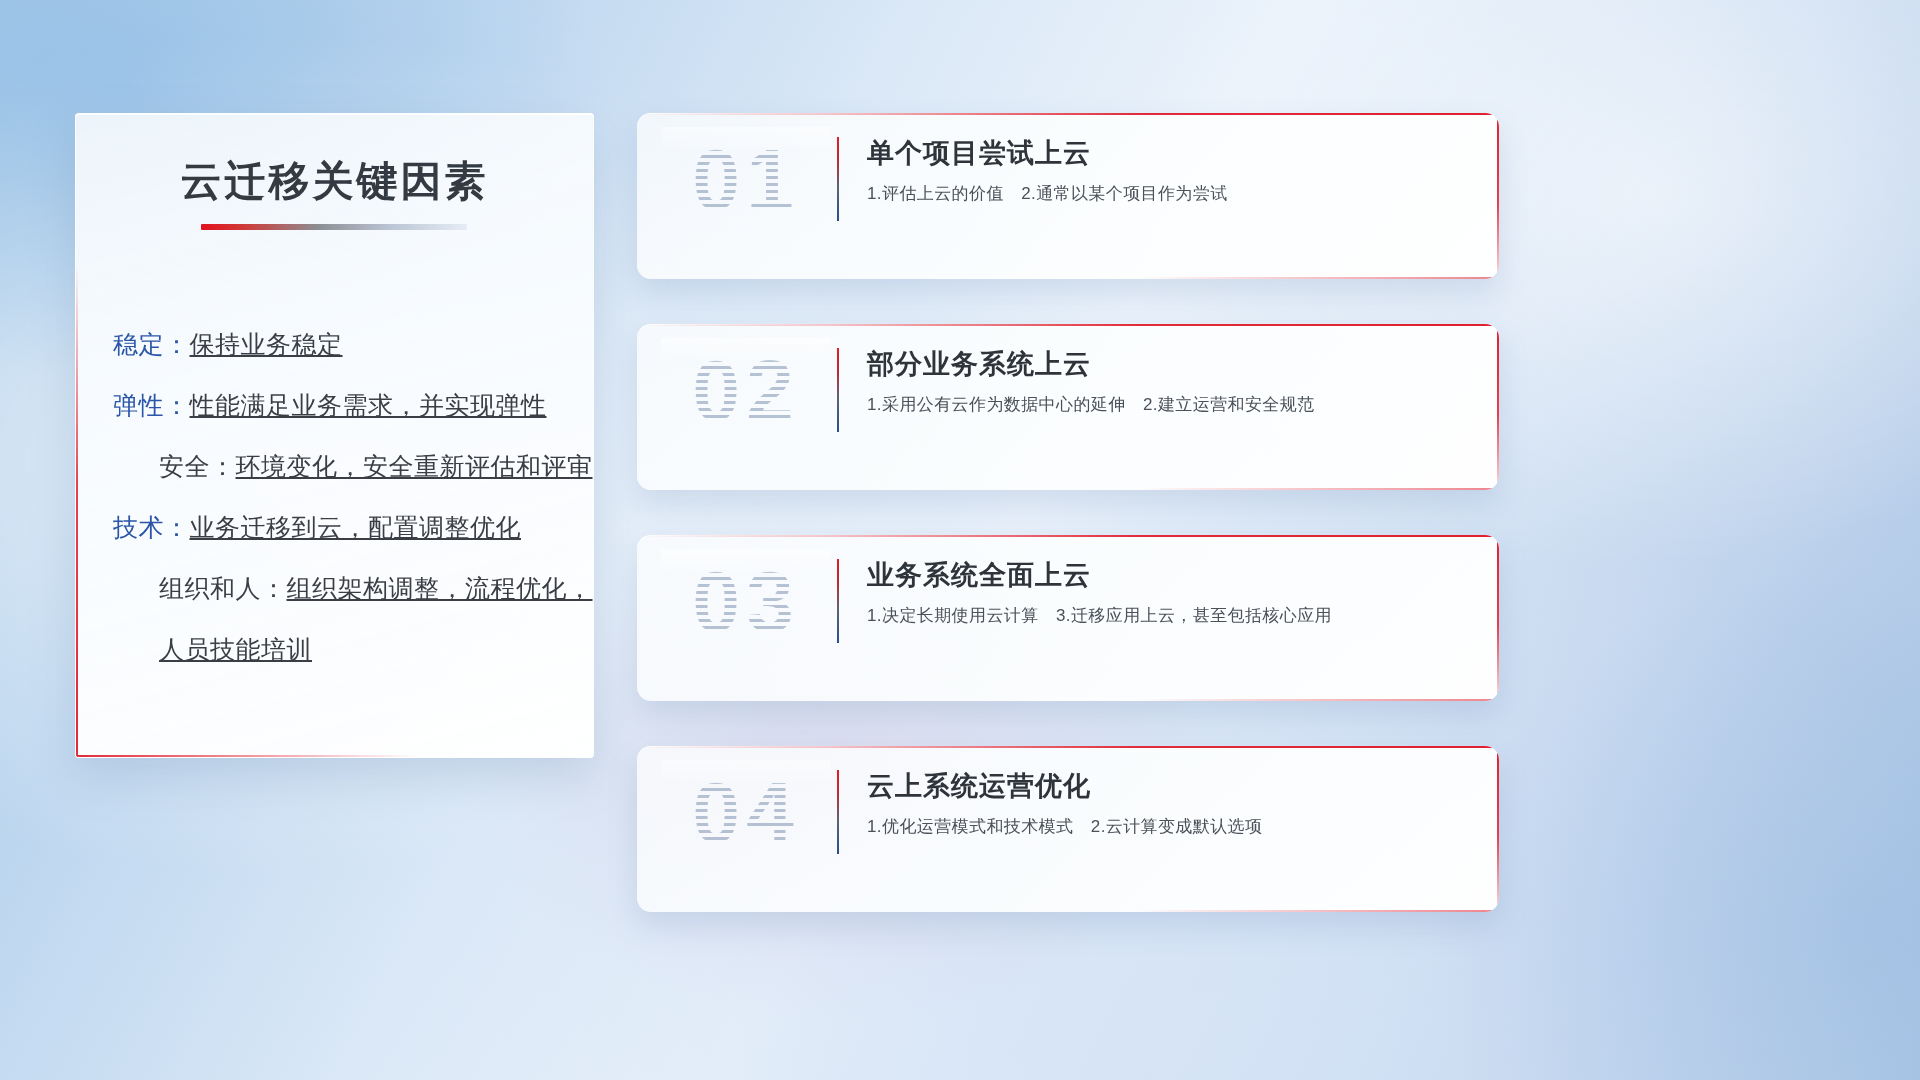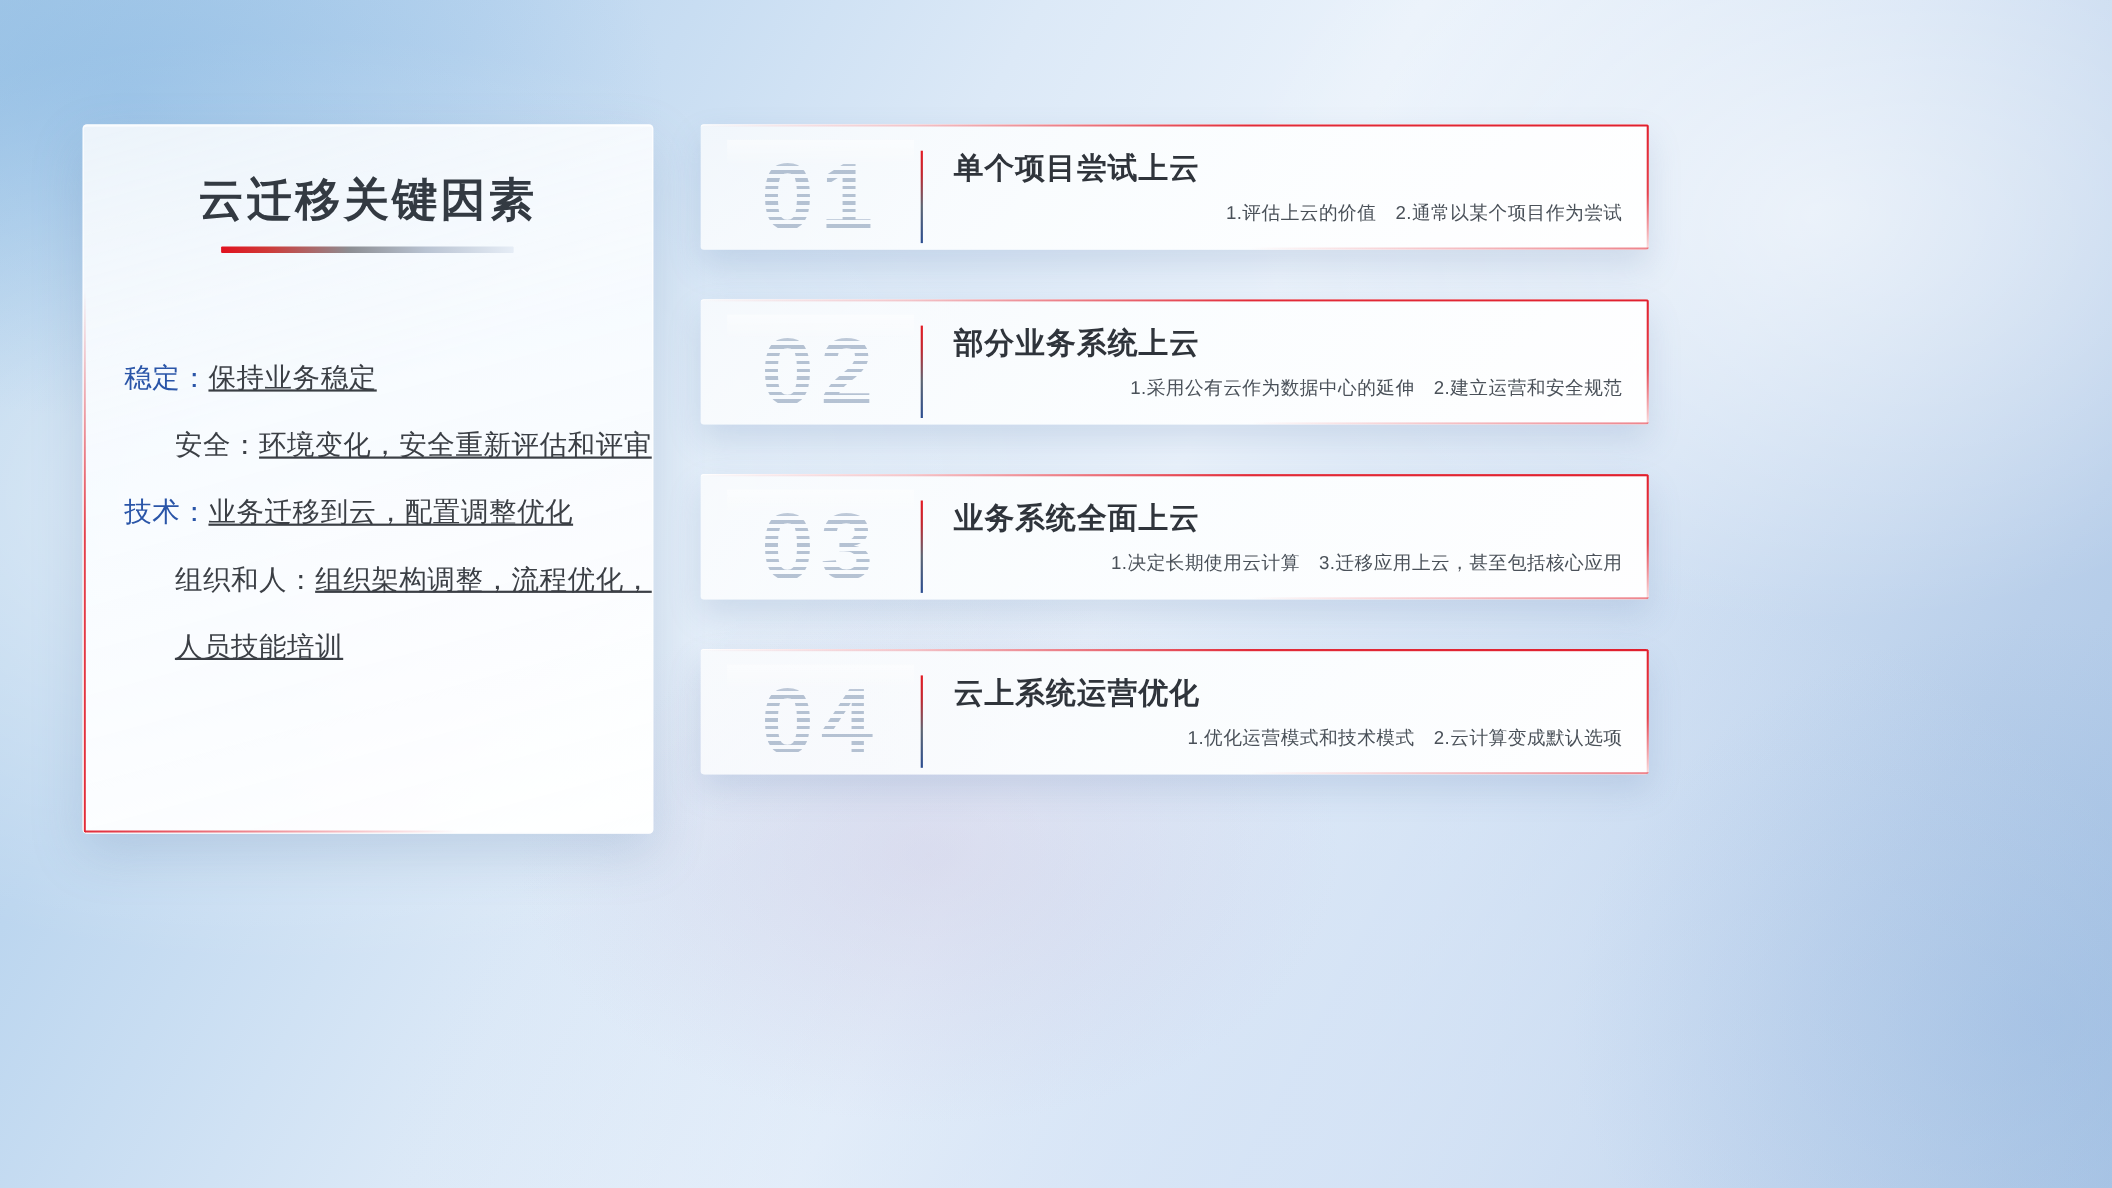--- a/index.html
+++ b/index.html
@@ -54,21 +54,21 @@
   .point{
     font-size:25px;line-height:61px;color:#3b3f45;white-space:nowrap;
     letter-spacing:.5px;
   }
   .point .lbl{color:#2a55a8;}
   .point .lbl.dark{color:#3b3f45;margin-left:46px;}
   .point .txt{color:#3b3f45;text-decoration:underline;}
   
   #steps{position:absolute;left:637px;top:113px;width:862px;}
   .step{
-    position:relative;height:114px;margin-bottom:45px;border-radius:3px;
+    position:relative;height:166px;margin-bottom:45px;border-radius:14px;
     background:linear-gradient(135deg, rgba(255,255,255,.72) 0%, rgba(252,254,255,.92) 45%, rgba(255,255,255,.98) 100%);
     box-shadow:0 14px 30px rgba(86,123,170,.18), inset 0 1px 0 rgba(255,255,255,.9);
     overflow:hidden;
   }
   .step .top-line{
     position:absolute;left:0;right:0;top:0;height:2px;
     background:linear-gradient(90deg, rgba(224,32,46,0) 0%, rgba(224,32,46,.25) 22%, rgba(224,32,46,.95) 58%, #e0202e 100%);
   }
   .step .right-line{
     position:absolute;right:0;top:0;bottom:0;width:2px;
@@ -93,37 +93,40 @@
     content:"";position:absolute;left:0;right:0;top:0;height:26px;
     background:linear-gradient(180deg, rgba(255,255,255,.85), rgba(255,255,255,0));
     pointer-events:none;
   }
   .divider{
     position:absolute;left:200px;top:24px;width:2px;height:84px;
     background:linear-gradient(180deg,#e41b24 0%, #c22730 26%, #5c6572 60%, #2a4c90 100%);
   }
   .step-body{position:absolute;left:230px;right:24px;top:22px;}
   .step-title{font-size:27px;font-weight:bold;color:#2f343b;letter-spacing:1px;line-height:36px;font-family:Liberation Serif, serif;}
-  .step-sub{margin-top:10px;font-size:17px;color:#4a5159;letter-spacing:.4px;line-height:26px;white-space:nowrap;text-align:right;}
+  .step-sub{margin-top:10px;font-size:17px;color:#4a5159;letter-spacing:.4px;line-height:26px;white-space:nowrap;}
 </style>
 </head>
 <body>
 
 <div id="bg"></div>
 
 <div id="left-card">
   <div class="edge-red"></div>
   <div class="edge-red-b"></div>
 
   <div class="card-title">云迁移关键因素</div>
   <div class="title-rule"></div>
 
   <div id="points">
     <div class="point">
       <span class="lbl">稳定：</span><span class="txt">保持业务稳定</span>
+    </div>
+    <div class="point">
+      <span class="lbl">弹性：</span><span class="txt">性能满足业务需求，并实现弹性</span>
     </div>
     <div class="point">
       <span class="lbl dark">安全：</span><span class="txt">环境变化，安全重新评估和评审</span>
     </div>
     <div class="point">
       <span class="lbl">技术：</span><span class="txt">业务迁移到云，配置调整优化</span>
     </div>
     <div class="point">
       <span class="lbl dark">组织和人：</span><span class="txt">组织架构调整，流程优化，</span>
     </div>

